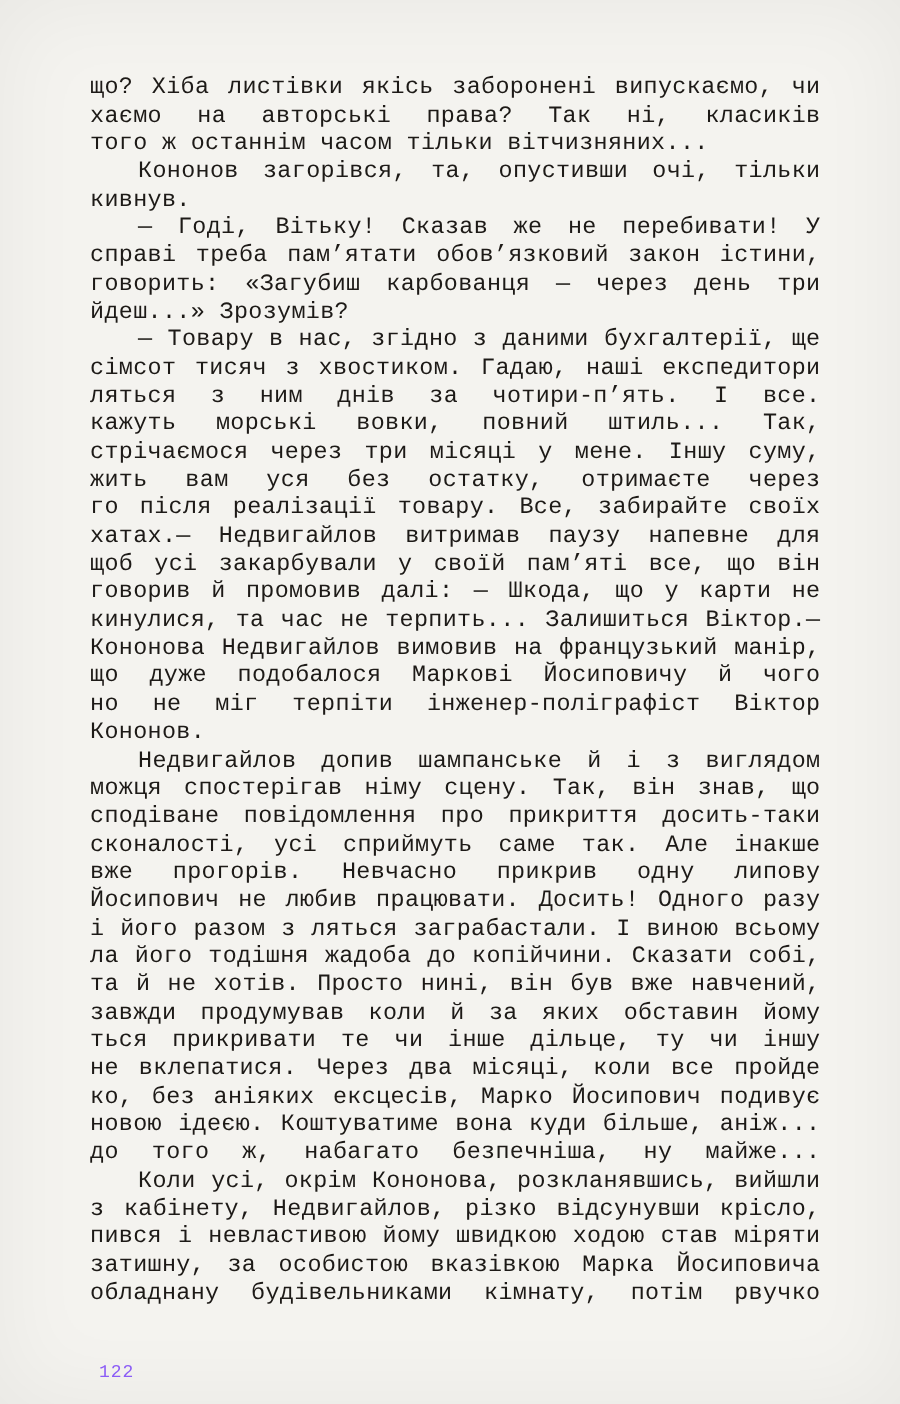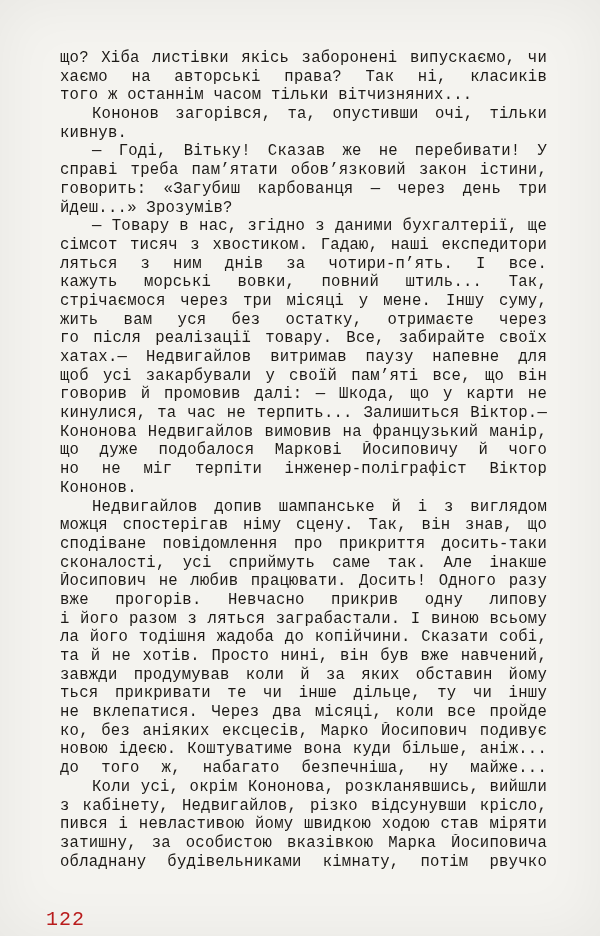--- a/index.html
+++ b/index.html
@@ -38,25 +38,25 @@
     height: 18.7px;
   }
   .tline.indent {
     text-indent: 32px;
   }
   .tline.last {
     text-align-last: left;
   }
   .page-number {
     position: absolute;
-    left: 46px;
+    left: 66px;
     top: 908px;
-    font-size: 20px;
+    font-size: 12px;
     letter-spacing: 0.05em;
-    color: #b91c1c;
+    color: #8b5cf6;
   }
 </style>
 </head>
 <body>
 
 <div class="scan">
   <div class="text-block">
       <div class="paragraph">
         <div class="tline">що? Хіба листівки якісь заборонені випускаємо, чи зазі-</div>
         <div class="tline">хаємо на авторські права? Так ні, класиків друкуємо. До</div>
@@ -87,22 +87,22 @@
         <div class="tline">Кононова Недвигайлов вимовив на французький манір,</div>
         <div class="tline">що дуже подобалося Маркові Йосиповичу й чого органіч-</div>
         <div class="tline">но не міг терпіти інженер-поліграфіст Віктор Петрович</div>
         <div class="tline last">Кононов.</div>
       </div>
       <div class="paragraph">
         <div class="tline indent">Недвигайлов допив шампанське й і з виглядом пере-</div>
         <div class="tline">можця спостерігав німу сцену. Так, він знав, що його не-</div>
         <div class="tline">сподіване повідомлення про прикриття досить-таки ви-</div>
         <div class="tline">сконалості, усі сприймуть саме так. Але інакше Марко</div>
+        <div class="tline">вже прогорів. Невчасно прикрив одну липову кампанію</div>
         <div class="tline">Йосипович не любив працювати. Досить! Одного разу</div>
-        <div class="tline">вже прогорів. Невчасно прикрив одну липову кампанію</div>
         <div class="tline">і його разом з ляться заграбастали. І виною всьому бу-</div>
         <div class="tline">ла його тодішня жадоба до копійчини. Сказати собі, що</div>
         <div class="tline">та й не хотів. Просто нині, він був вже навчений, і тому</div>
         <div class="tline">завжди продумував коли й за яких обставин йому доведе-</div>
         <div class="tline">ться прикривати те чи інше дільце, ту чи іншу справу, аби</div>
         <div class="tline">не вклепатися. Через два місяці, коли все пройде гладень-</div>
         <div class="tline">ко, без аніяких ексцесів, Марко Йосипович подивує усіх</div>
         <div class="tline">новою ідеєю. Коштуватиме вона куди більше, аніж... Та</div>
         <div class="tline last">до того ж, набагато безпечніша, ну майже... сьогоднішня.</div>
       </div>

